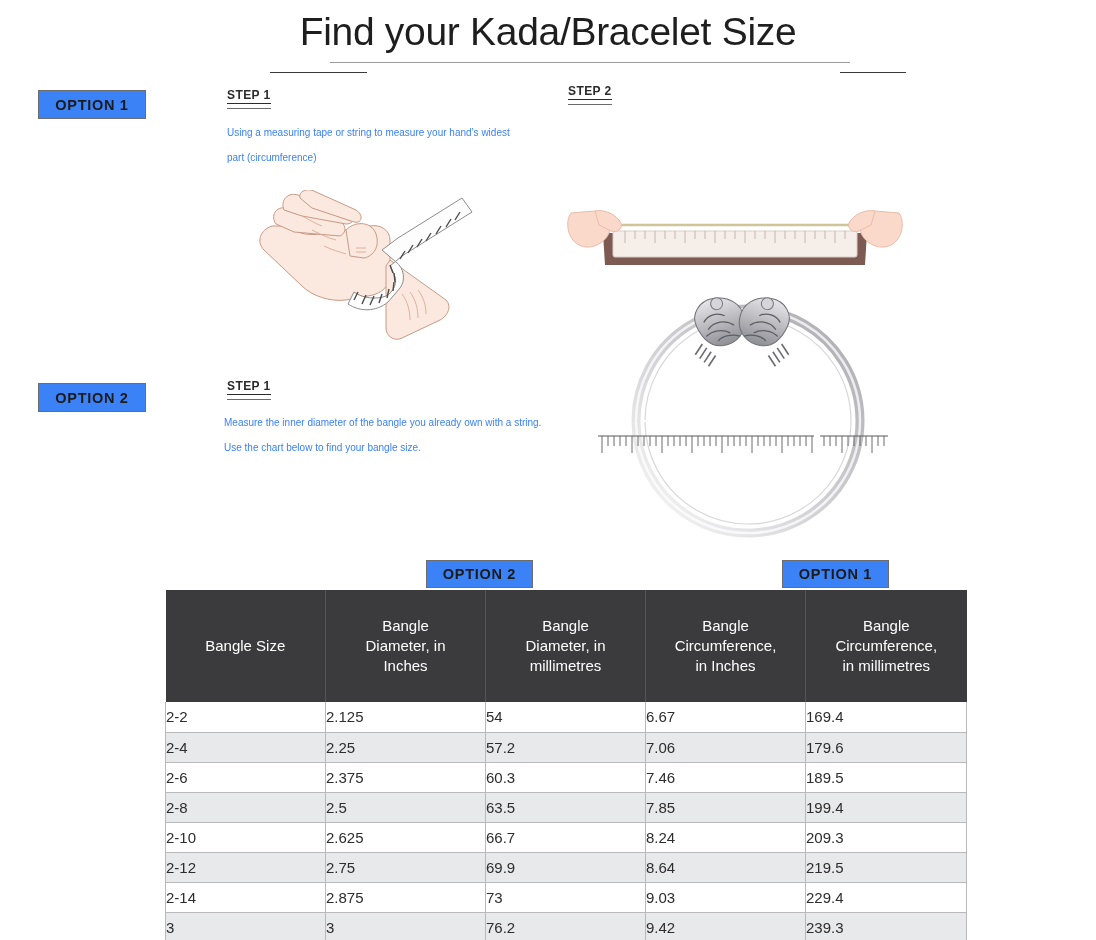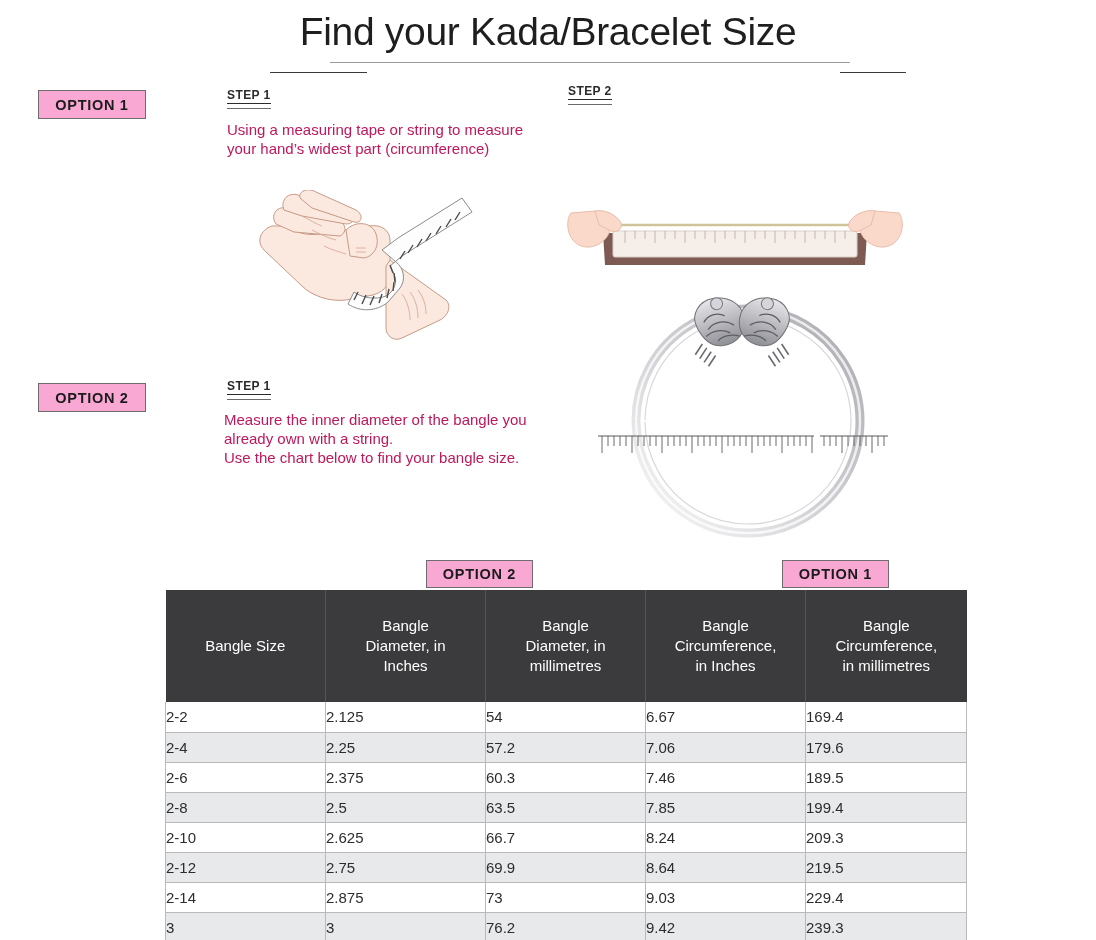--- a/index.html
+++ b/index.html
@@ -29,21 +29,21 @@
   }
   .deco-line-right {
     position: absolute; left: 840px; top: 72px; width: 66px; height: 1px;
     background: #3a3a3a;
   }
 
   
   .option-pill {
     position: absolute;
     border: 1px solid #6d6d6d;
-    background: #f9a8d4;
+    background: #3b82f6;
     font-size: 14.5px; font-weight: 700; letter-spacing: 0.7px;
     color: #1b1b1b;
     display: flex; align-items: center; justify-content: center;
     text-align: center;
   }
   #opt1-pill { left: 38px; top: 90px; width: 108px; height: 29px; }
   #opt2-pill { left: 38px; top: 383px; width: 108px; height: 29px; }
   #tbl-opt2-pill { left: 426px; top: 560px; width: 107px; height: 28px; }
   #tbl-opt1-pill { left: 782px; top: 560px; width: 107px; height: 28px; }
 
@@ -55,21 +55,21 @@
   .step-label::after {
     content: ""; position: absolute; left: 0; bottom: -7px;
     width: 100%; height: 1px; background: #6a6a6a;
   }
   .step-label::before {
     content: ""; position: absolute; left: 0; bottom: -2px;
     width: 100%; height: 1px; background: #2b2b2b;
   }
   .step-body {
     position: absolute;
-    font-size: 15px; line-height: 19px; color: #be185d;
+    font-size: 10px; line-height: 25px; color: #3b82f6;
   }
 
   #s1-label { left: 227px; top: 88px; }
   #s1-body  { left: 227px; top: 120px; width: 300px; }
   #s2-label { left: 568px; top: 84px; }
   #s2-body  { left: 568px; top: 119px; width: 350px; }
   #s3-label { left: 227px; top: 379px; }
   #s3-body  { left: 224px; top: 410px; width: 330px; }
 
   

